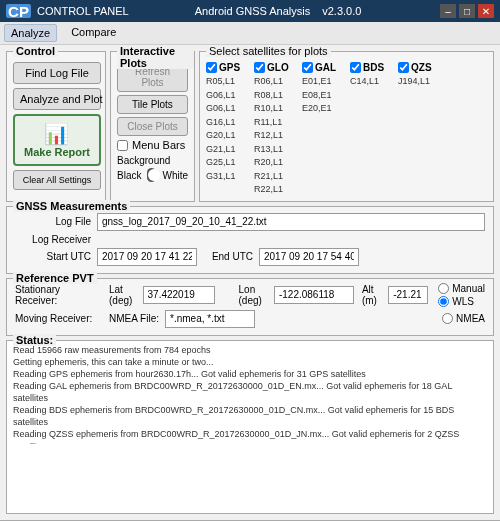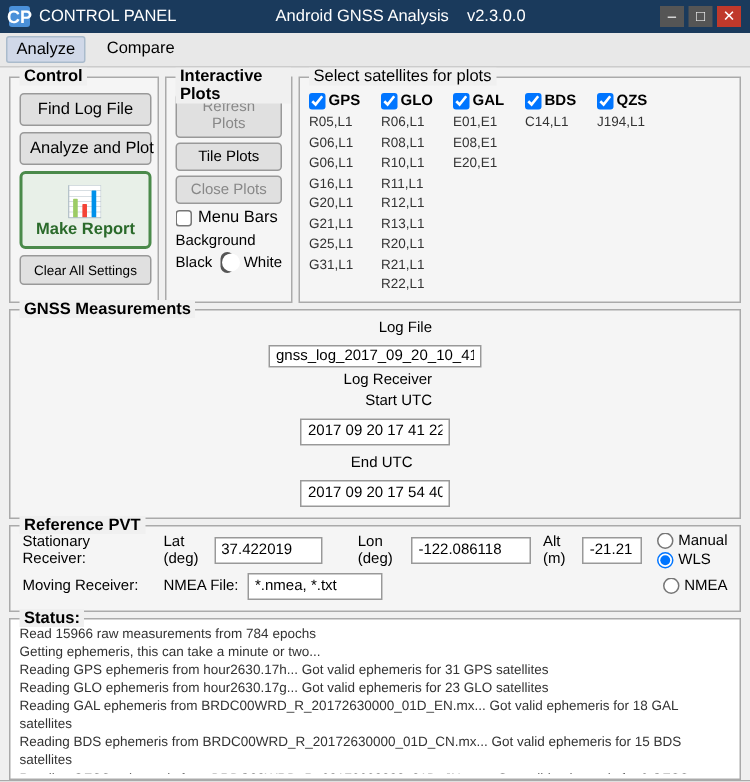--- a/index.html
+++ b/index.html
@@ -19,26 +19,26 @@
       justify-content: space-between;
       padding: 3px 6px;
       height: 22px;
     }
     .title-bar-left {
       display: flex;
       align-items: center;
       gap: 6px;
     }
     .title-bar-icon {
-      width: 14px;
+      width: 25px;
       height: 14px;
       background: #4a90d9;
       border-radius: 2px;
       display: flex; align-items: center; justify-content: center;
-      color: white; font-size: 12px; font-weight: bold;
+      color: white; font-size: 15px; font-weight: bold;
     }
     .title-bar-controls { display: flex; gap: 3px; }
     .title-bar-btn {
       width: 16px; height: 14px;
       background: #555;
       color: white;
       border: none;
       font-size: 10px;
       cursor: pointer;
       display: flex; align-items: center; justify-content: center;
@@ -227,21 +227,20 @@
       background: #f0f0f0;
       padding: 0 3px;
       font-size: 11px;
       font-weight: bold;
     }
     .meas-row {
       display: flex;
       align-items: center;
       gap: 6px;
       margin-bottom: 3px;
-      flex-direction: column;
     }
     .meas-label {
       width: 76px;
       font-size: 10px;
       text-align: right;
     }
     .meas-input {
       border: 1px solid #999;
       background: white;
       padding: 1px 4px;
@@ -512,21 +511,20 @@
       </div>
     </div>
   </div>
 
   <div class="status-section" style="flex:1;">
     <span class="status-title">Status:</span>
     <div class="status-text" id="status-text-container">
         <div>Read 15966 raw measurements from 784 epochs</div>
         <div>Getting ephemeris, this can take a minute or two...</div>
         <div>Reading GPS ephemeris from hour2630.17h... Got valid ephemeris for 31 GPS satellites</div>
-        <div>Reading GLO ephemeris from hour2630.17g... Got valid ephemeris for 23 GLO satellites</div>
         <div>Reading GAL ephemeris from BRDC00WRD_R_20172630000_01D_EN.mx... Got valid ephemeris for 18 GAL satellites</div>
         <div>Reading BDS ephemeris from BRDC00WRD_R_20172630000_01D_CN.mx... Got valid ephemeris for 15 BDS satellites</div>
         <div>Reading QZSS ephemeris from BRDC00WRD_R_20172630000_01D_JN.mx... Got valid ephemeris for 2 QZSS satellites</div>
       </div>
   </div>
 </div>
 
 <div class="bottom-bar">
   
   

